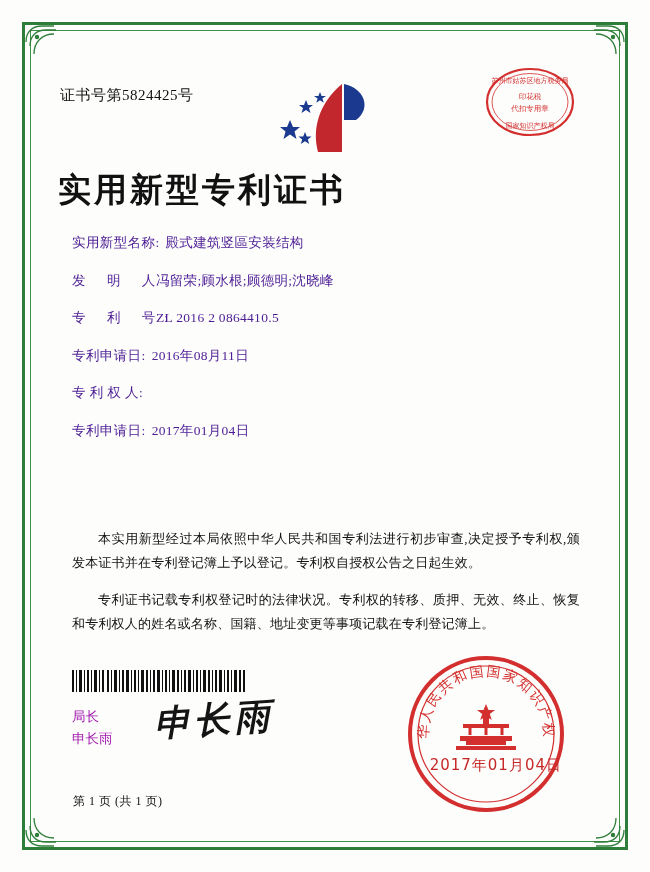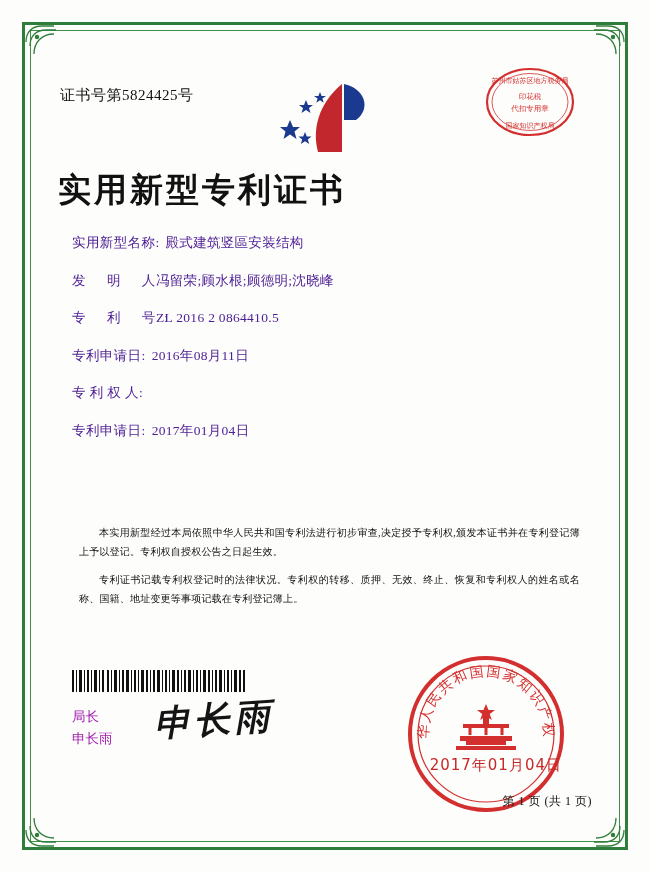--- a/index.html
+++ b/index.html
@@ -134,28 +134,27 @@
   }
 
   
   .paras {
     position: absolute;
     top: 458px;
     left: 14px;
     right: 12px;
   }
   .para {
-    font-size: 10px;
+    font-size: 13px;
     line-height: 1.85;
     text-indent: 2em;
     text-align: justify;
     color: #111;
     margin-bottom: 2px;
     letter-spacing: 0.2px;
-    margin-left: 7px;
   }
 
   
   .barcode {
     position: absolute;
     left: 14px;
     top: 614px;
     width: 175px;
     height: 22px;
   }
@@ -201,21 +200,21 @@
     letter-spacing: 1px;
     font-family: "DejaVu Sans", "Liberation Sans", sans-serif;
   }
 
   
   .footer {
     position: absolute;
     bottom: 6px;
     left: 15px;
     right: 0;
-    text-align: right;
+    text-align: left;
     font-size: 12px;
     color: #111;
     letter-spacing: 0.5px;
   }
 </style>
 </head>
 <body>
 
 <div class="page">
 

